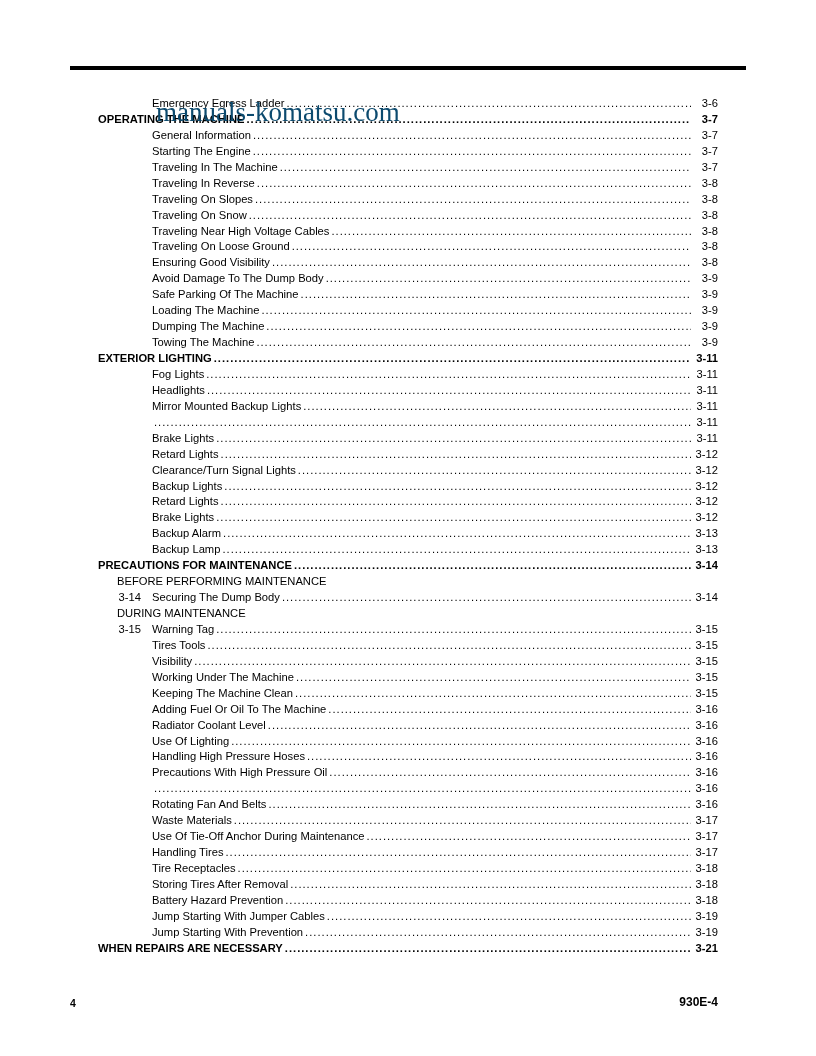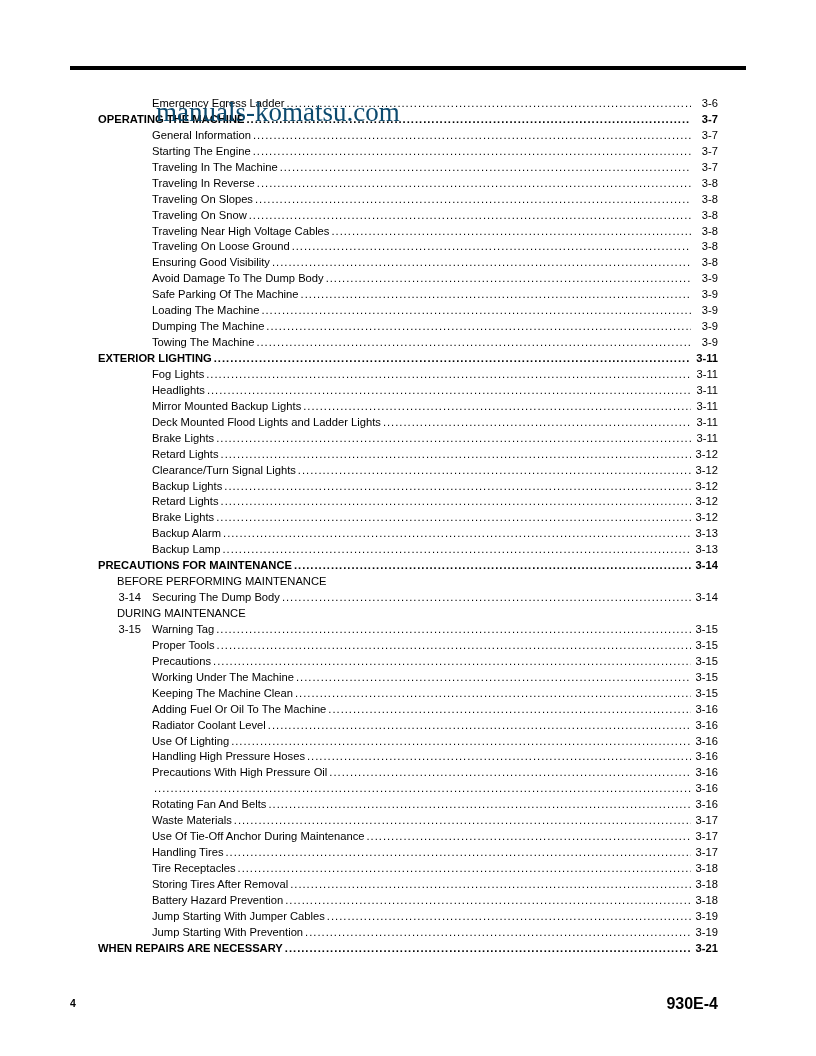--- a/index.html
+++ b/index.html
@@ -74,21 +74,21 @@
     position: absolute;
     left: 70px;
     top: 997px;
     font-size: 10.5px;
     font-weight: bold;
   }
   .footer-right {
     position: absolute;
     right: 98px;
     top: 995px;
-    font-size: 16px;
+    font-size: 12px;
     font-weight: bold;
   }
 </style>
 </head>
 <body>
 
 <div>
   <div class="top-rule"></div>
 
   <div class="watermark">manuals-komatsu.com</div>
@@ -208,21 +208,20 @@
     <span class="pg">3-11</span>
   </div>
 
   <div class="row lvl2">
     <span class="t">Mirror Mounted Backup Lights</span>
     <span class="dots">............................................................................................................................................................................................................................................................................................................</span>
     <span class="pg">3-11</span>
   </div>
 
   <div class="row lvl2">
-    <span class="t">Deck Mounted Flood Lights and Ladder Lights</span>
     <span class="dots">............................................................................................................................................................................................................................................................................................................</span>
     <span class="pg">3-11</span>
   </div>
 
   <div class="row lvl2">
     <span class="t">Brake Lights</span>
     <span class="dots">............................................................................................................................................................................................................................................................................................................</span>
     <span class="pg">3-11</span>
   </div>
 
@@ -292,27 +291,27 @@
     <span class="pg">3-15</span>
   </div>
 
   <div class="row lvl2">
     <span class="t">Warning Tag</span>
     <span class="dots">............................................................................................................................................................................................................................................................................................................</span>
     <span class="pg">3-15</span>
   </div>
 
   <div class="row lvl2">
-    <span class="t">Proper Tools</span>
-    <span class="dots">............................................................................................................................................................................................................................................................................................................</span>
-    <span class="pg">3-15</span>
-  </div>
-
-  <div class="row lvl2">
-    <span class="t">Precautions</span>
+    <span class="t">Tires Tools</span>
+    <span class="dots">............................................................................................................................................................................................................................................................................................................</span>
+    <span class="pg">3-15</span>
+  </div>
+
+  <div class="row lvl2">
+    <span class="t">Visibility</span>
     <span class="dots">............................................................................................................................................................................................................................................................................................................</span>
     <span class="pg">3-15</span>
   </div>
 
   <div class="row lvl2">
     <span class="t">Working Under The Machine</span>
     <span class="dots">............................................................................................................................................................................................................................................................................................................</span>
     <span class="pg">3-15</span>
   </div>
 

